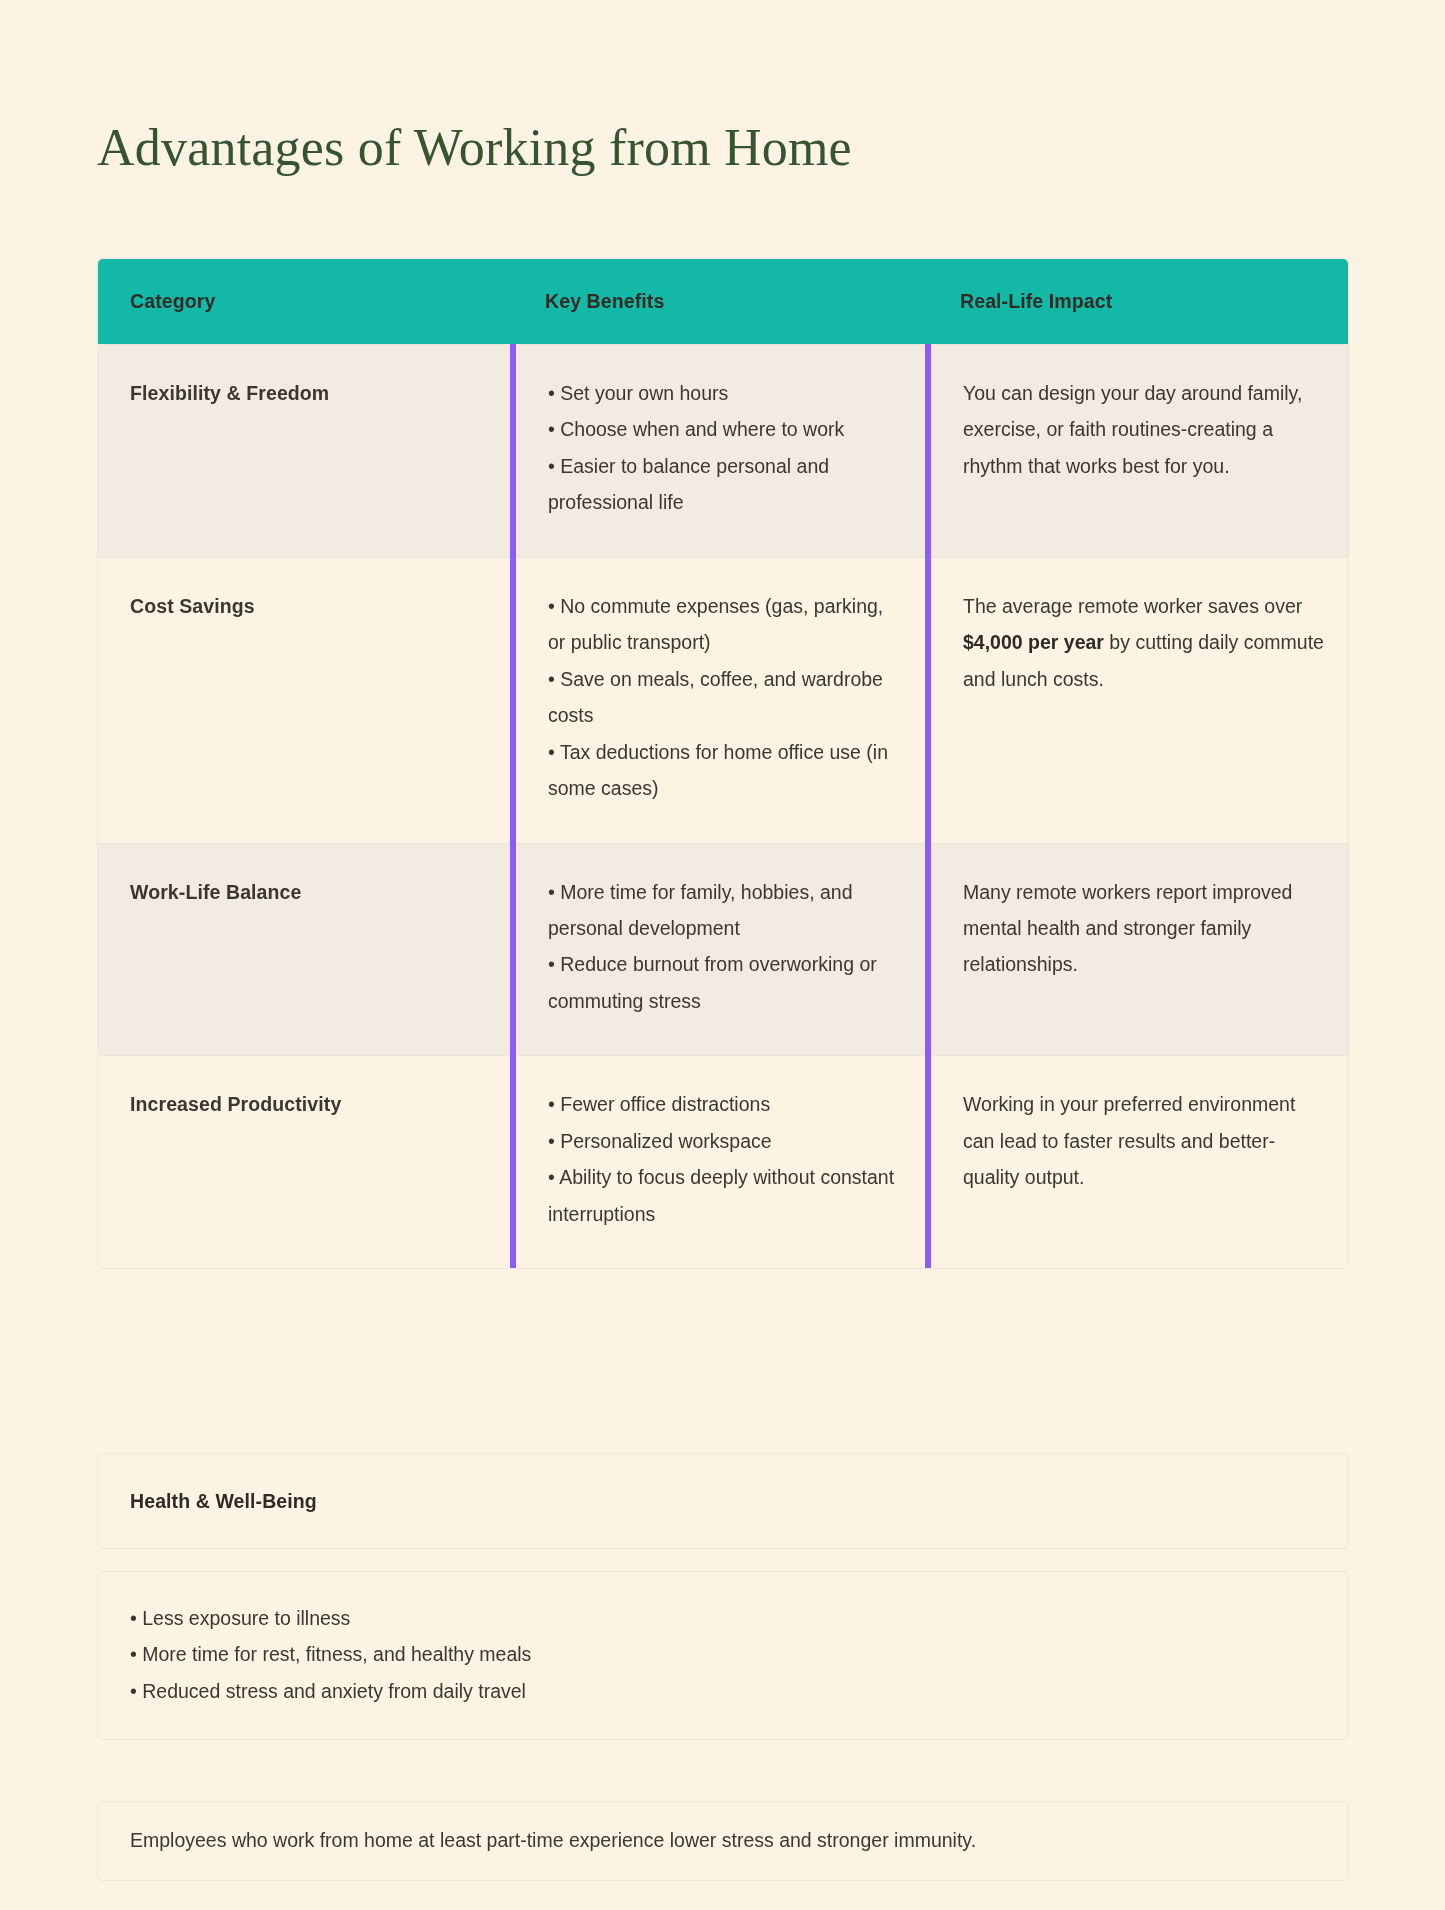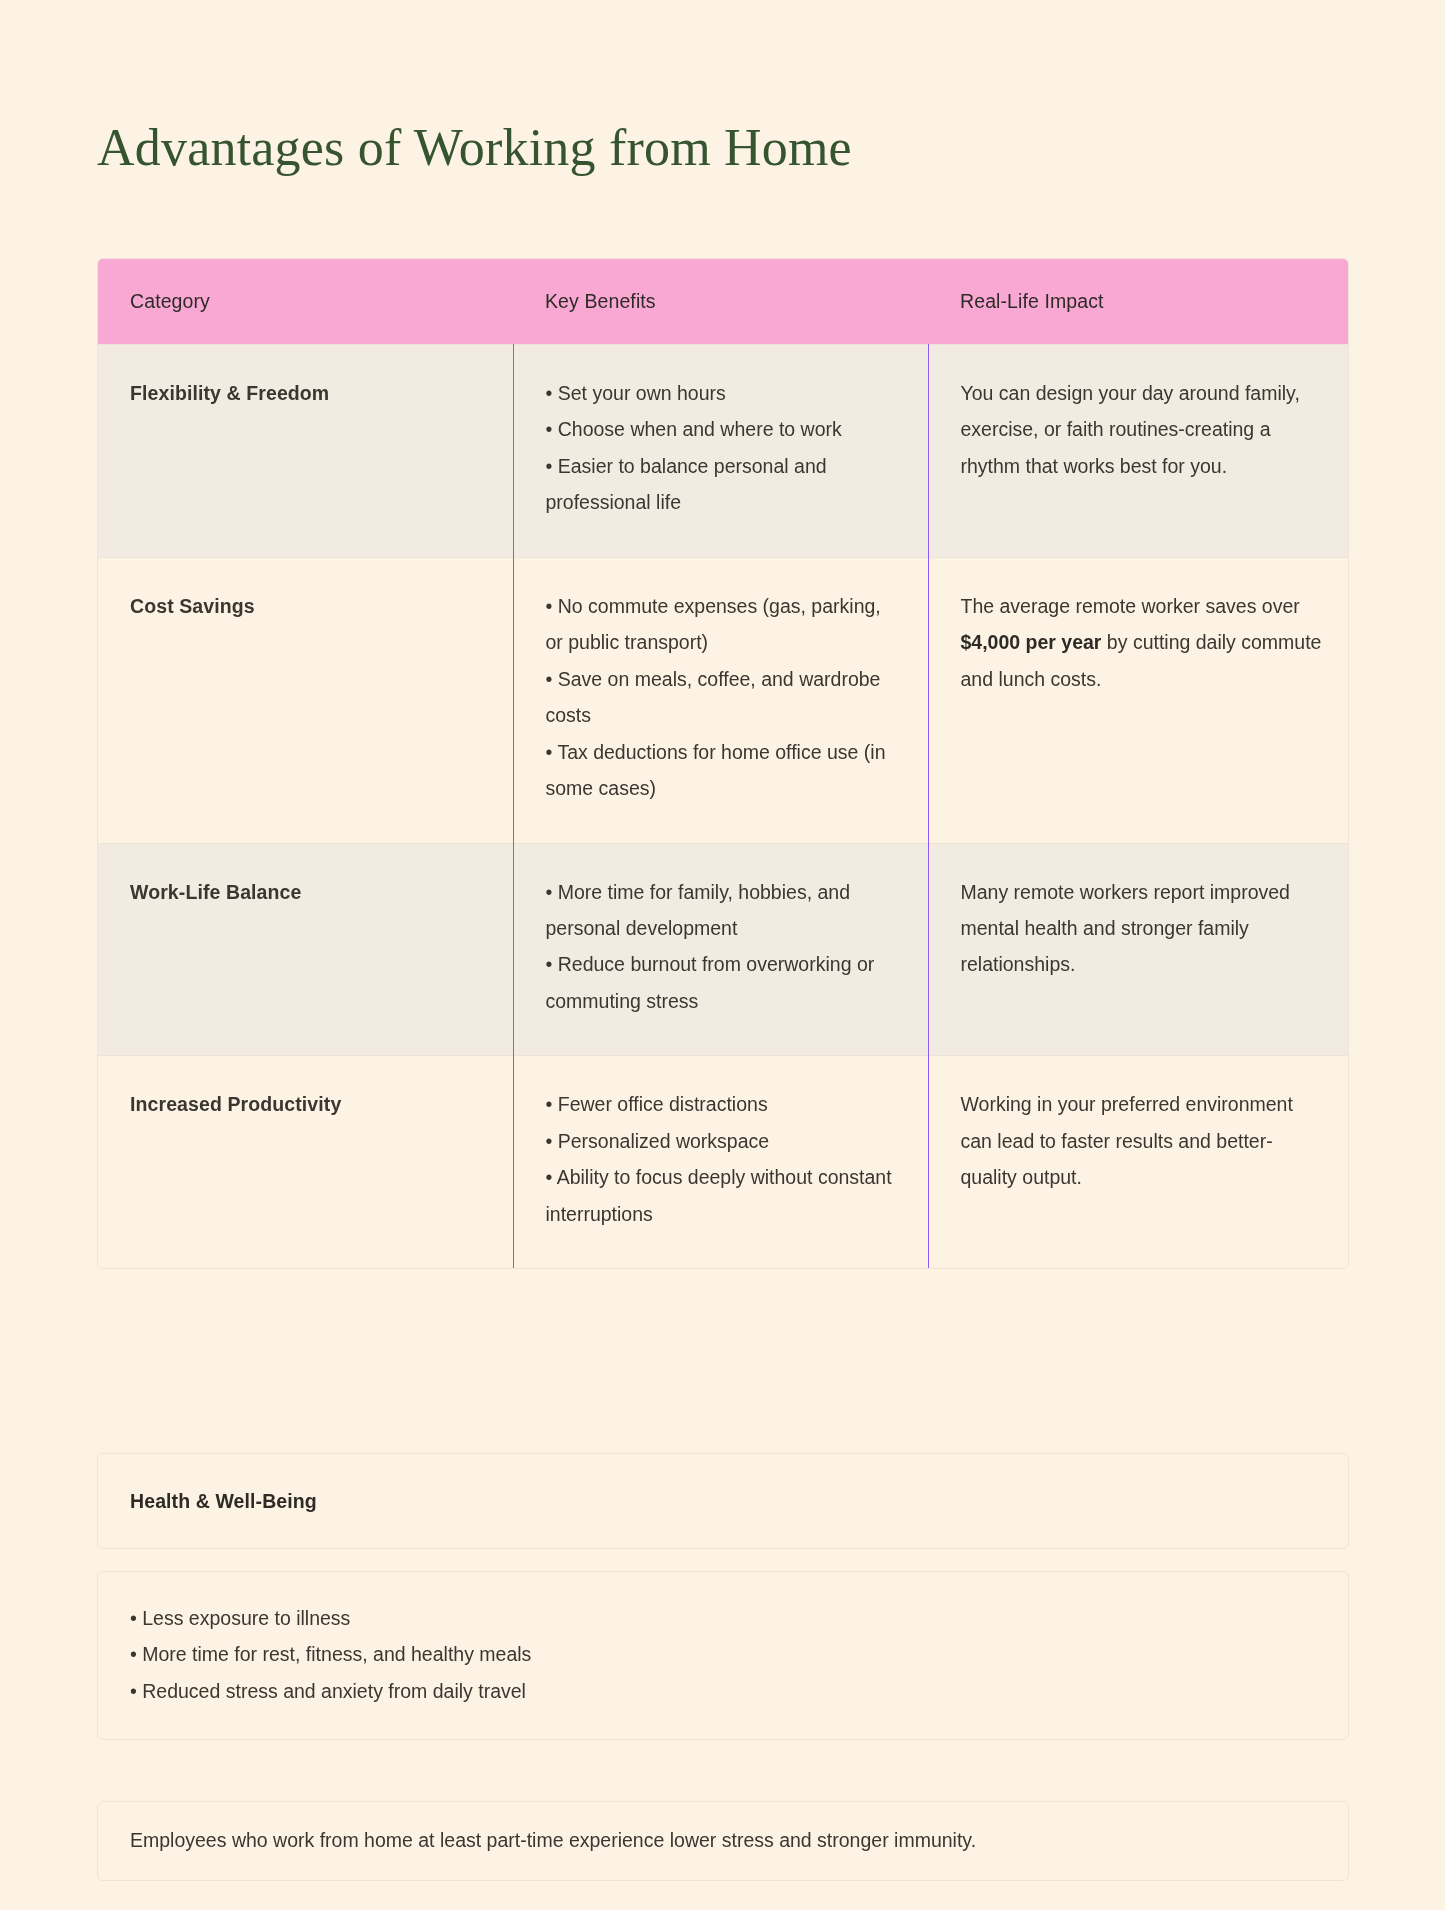--- a/index.html
+++ b/index.html
@@ -53,36 +53,36 @@
     table-layout: fixed;
   }
 
   table.main-table col.c1 { width: 415px; }
   table.main-table col.c2 { width: 415px; }
   table.main-table col.c3 { width: 422px; }
 
   table.main-table thead th {
     text-align: left;
     font-size: 19.5px;
-    font-weight: normal;
+    font-weight: bold;
     color: #2E2B26;
     padding: 31px 0 31px 32px;
-    background: #f9a8d4;
+    background: #14b8a6;
     vertical-align: top;
     letter-spacing: 0.1px;
   }
 
   table.main-table tbody td {
     vertical-align: top;
     padding: 30px 26px 36px 32px;
     font-size: 19.5px;
     line-height: 1.87;
     color: #3A3730;
     border-top: 1px solid #EDE3D6;
-    border-right: 1px solid #8b5cf6;
+    border-right: 6px solid #8b5cf6;
   }
 
   table.main-table tbody td:last-child { border-right: none; }
 
   table.main-table tbody tr.alt td {
     background: #F2EBE1;
   }
   table.main-table tbody tr.plain td {
     background: #FDF3E5;
   }

